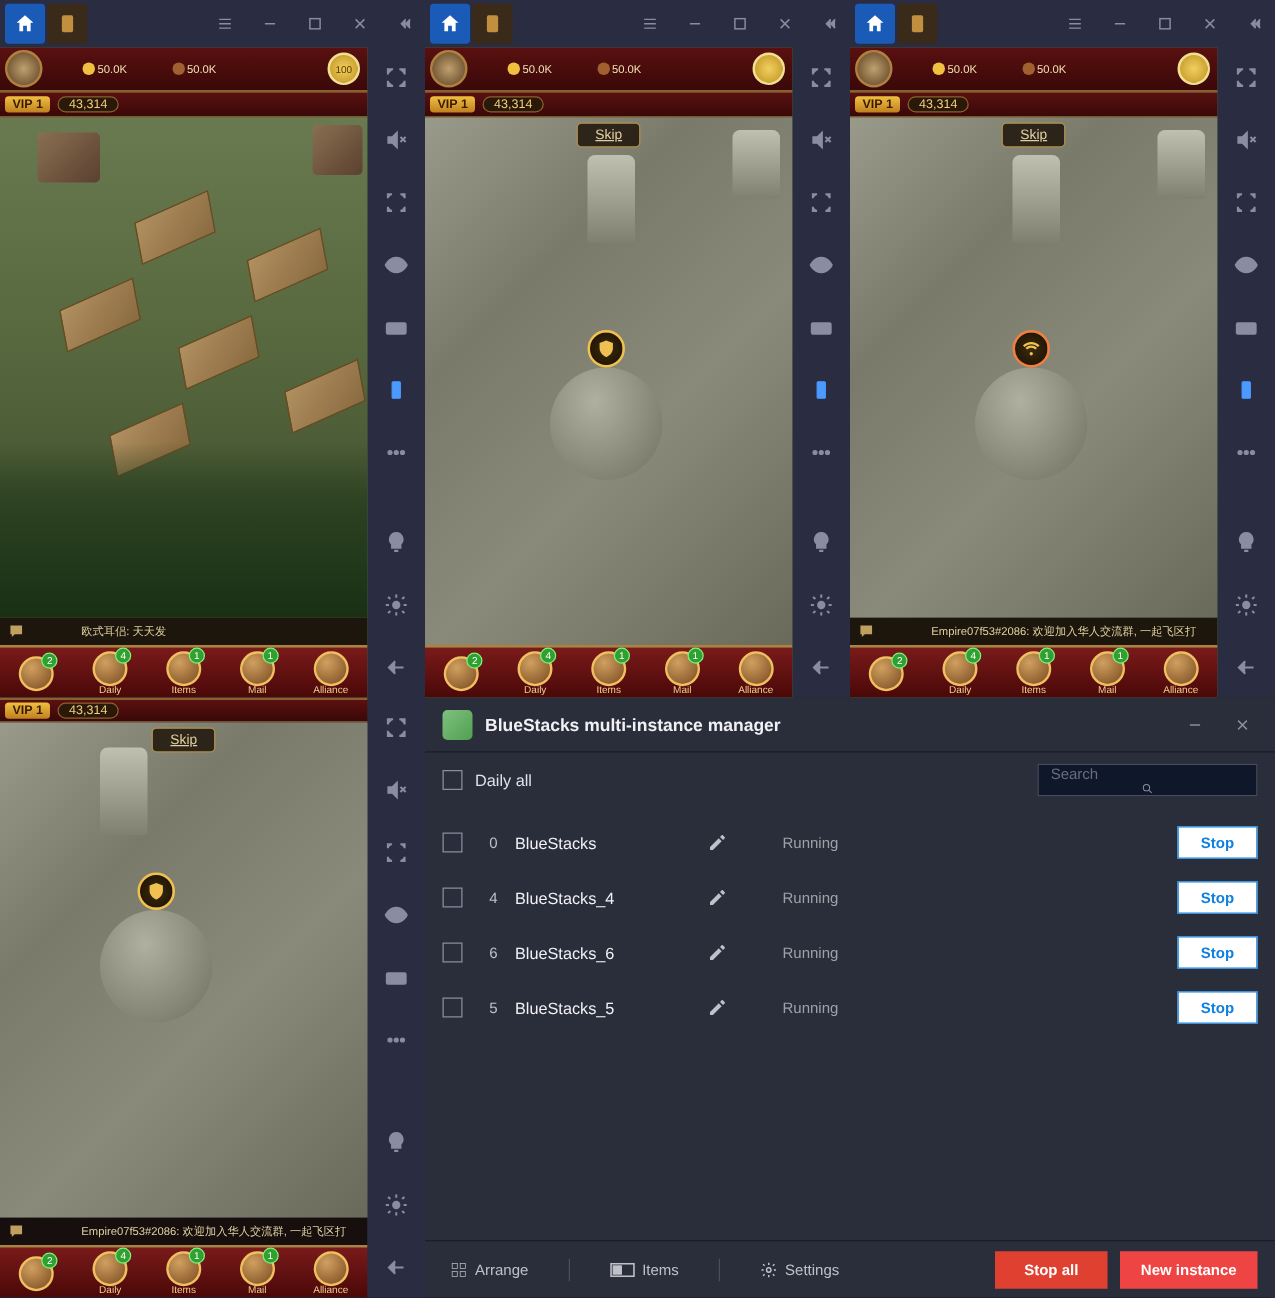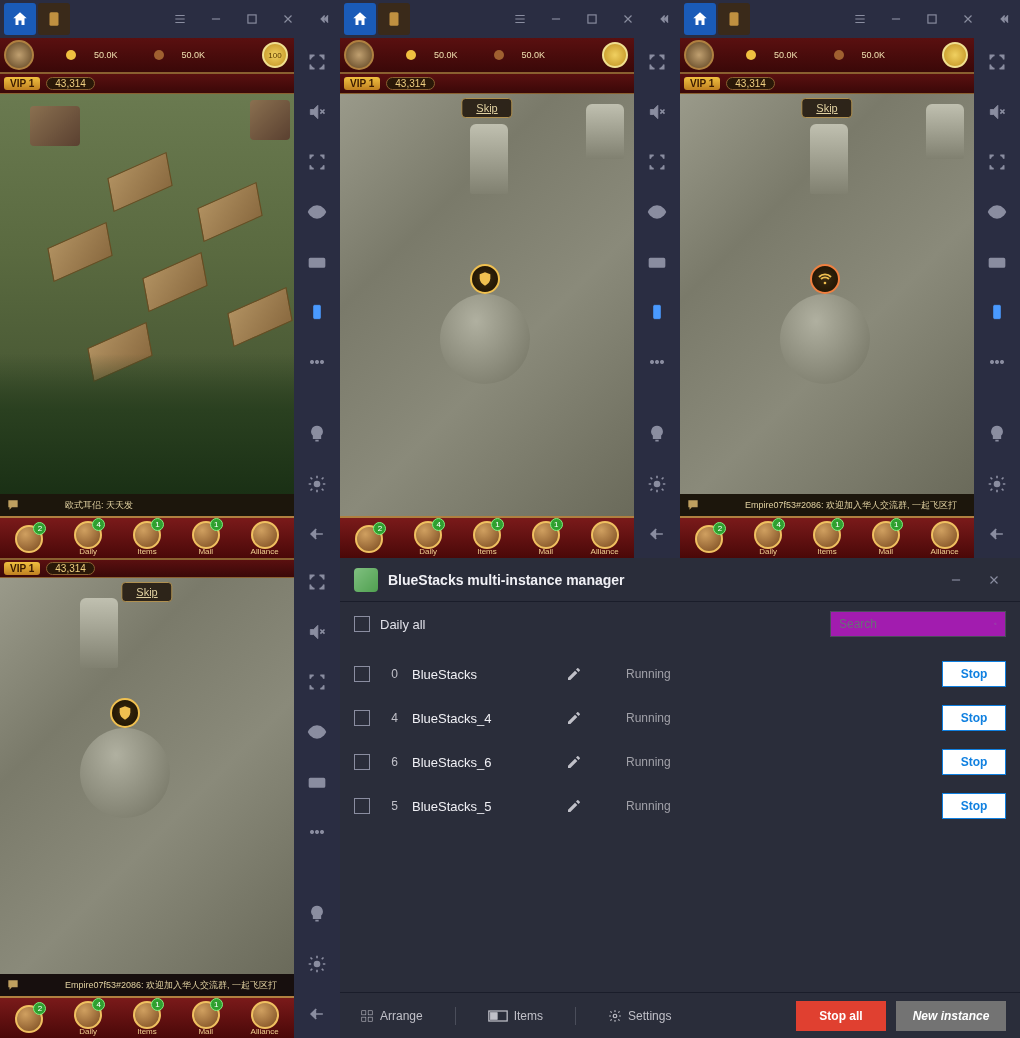--- a/index.html
+++ b/index.html
@@ -17,21 +17,21 @@
   .win-btn { width: 24px; height: 24px; display: flex; align-items: center; justify-content: center; cursor: pointer; }
   .win-btn svg { fill: #8a8da0; width: 14px; height: 14px; stroke: #8a8da0; }
   
   .game-body { flex: 1; display: flex; }
   .game-content { flex: 1; display: flex; flex-direction: column; position: relative; background: #4a5a3a; overflow: hidden; }
   
   
   .hud-top { height: 36px; background: linear-gradient(180deg,#5a1010,#3a0808); border-bottom: 2px solid #8a6030; display: flex; align-items: center; padding: 0 4px; position: relative; }
   .avatar { width: 30px; height: 30px; border-radius: 50%; background: radial-gradient(circle,#c0a070,#5a4020); border: 2px solid #b08040; margin-right: 4px; }
   .resources { display: flex; gap: 8px; align-items: center; }
-  .res-item { display: flex; align-items: center; gap: 18px; font-size: 9px; color: #f0e0b0; padding-left: 28px; }
+  .res-item { display: flex; align-items: center; gap: 2px; font-size: 9px; color: #f0e0b0; padding-left: 28px; }
   .res-icon { width: 10px; height: 10px; border-radius: 50%; }
   .res-gold { background: #f0c040; }
   .res-wood { background: #a06030; }
   .coin { width: 26px; height: 26px; border-radius: 50%; background: radial-gradient(circle,#f0d060,#c09020); border: 2px solid #f0e090; position: absolute; right: 6px; top: 4px; display:flex; align-items:center; justify-content:center; font-size:8px; color:#5a3a00;}
   
   .vip-row { height: 20px; background: linear-gradient(180deg,#5a1010,#3a0808); display: flex; align-items: center; padding: 0 4px; gap: 6px; border-bottom: 1px solid #8a6030;}
   .vip-badge { background: linear-gradient(180deg,#f0c040,#c08020); color: #3a1a00; font-size: 10px; font-weight: bold; padding: 1px 6px; border-radius: 3px; }
   .power-box { background: #2a1808; border: 1px solid #8a6030; padding: 0 8px; font-size: 10px; color: #f0d080; border-radius: 8px; }
   
   .skip-btn { position:absolute; top:60px; left:50%; transform:translateX(-50%); background:rgba(30,20,10,0.85); border:1px solid #b09050; color:#e0d0a0; font-size:11px; padding:3px 14px; border-radius:4px; z-index:5;text-decoration:underline;}
@@ -74,38 +74,38 @@
   
   .manager { grid-column: 2 / 4; background: #2a2d3a; display: flex; flex-direction: column; color: #e0e0e8; }
   .mgr-title { height: 44px; display: flex; align-items: center; padding: 0 14px; gap: 10px; border-bottom: 1px solid #1a1d2a; }
   .mgr-logo { width: 24px; height: 24px; background: linear-gradient(135deg,#80c080,#50a050); border-radius: 4px; }
   .mgr-title-text { font-size: 14px; font-weight: bold; color: #f0f0f5; }
   .mgr-title-right { margin-left: auto; display: flex; gap: 14px; }
   
   .mgr-toolbar { height: 44px; display: flex; align-items: center; padding: 0 14px; gap: 10px; }
   .checkbox { width: 16px; height: 16px; border: 1.5px solid #8a8da0; background: transparent; }
   .select-all-label { font-size: 13px; color: #e0e0e8; }
-  .search-box { margin-left: auto; width: 176px; height: 26px; background: #a21caf; border: 1px solid #4a4d5a; display: flex; align-items: center; padding: 0 8px; }
+  .search-box { margin-left: auto; width: 176px; height: 26px; background: #0f172a; border: 1px solid #4a4d5a; display: flex; align-items: center; padding: 0 8px; flex-direction: column; }
   .search-input { flex: 1; background: transparent; border: none; color: #e0e0e8; font-size: 12px; outline: none; }
   .search-input::placeholder { color: #6a6d7a; }
   
   .mgr-list { flex: 1; padding: 6px 14px; }
   .mgr-row { height: 44px; display: flex; align-items: center; gap: 14px; }
   .mgr-idx { width: 14px; font-size: 12px; color: #c0c0c8; text-align: right; }
   .mgr-name { width: 140px; font-size: 13px; color: #f0f0f5; }
   .mgr-edit { width: 16px; height: 16px; cursor: pointer; }
   .mgr-status { margin-left: 30px; font-size: 12px; color: #a0a0a8; }
   .mgr-stop { margin-left: auto; width: 64px; height: 26px; background: #fff; color: #1080e0; border: 1px solid #1080e0; font-size: 12px; font-weight: bold; cursor: pointer; }
   
   .mgr-footer { height: 46px; border-top: 1px solid #1a1d2a; display: flex; align-items: center; padding: 0 14px; gap: 22px; }
   .ft-item { display: flex; align-items: center; gap: 6px; font-size: 12px; color: #c0c0c8; cursor: pointer; padding: 0 6px; }
   .ft-sep { width: 1px; height: 18px; background: #4a4d5a; margin: 0 4px; }
   .ft-right { margin-left: auto; display: flex; gap: 10px; }
   .btn-red { width: 90px; height: 30px; background: #e04030; color: #fff; font-size: 12px; font-weight: bold; border: none; cursor: pointer; }
-  .btn-blue { width: 110px; height: 30px; background: #737373; color: #fff; font-size: 12px; font-weight: bold; border: none; cursor: pointer; font-style: italic; }
+  .btn-blue { width: 110px; height: 30px; background: #ef4444; color: #fff; font-size: 12px; font-weight: bold; border: none; cursor: pointer; }
   
   .trees { position:absolute; bottom:0; left:0; right:0; height:140px; background:linear-gradient(0deg,#1a3015,#2a4020 60%,transparent);}
   .building-ruin { position:absolute; width:50px; height:40px; background:linear-gradient(135deg,#8a7050,#5a4030); border-radius:4px; }
 </style>
 </head>
 <body>
 
 <div class="grid">
 
 <div class="game-window">

